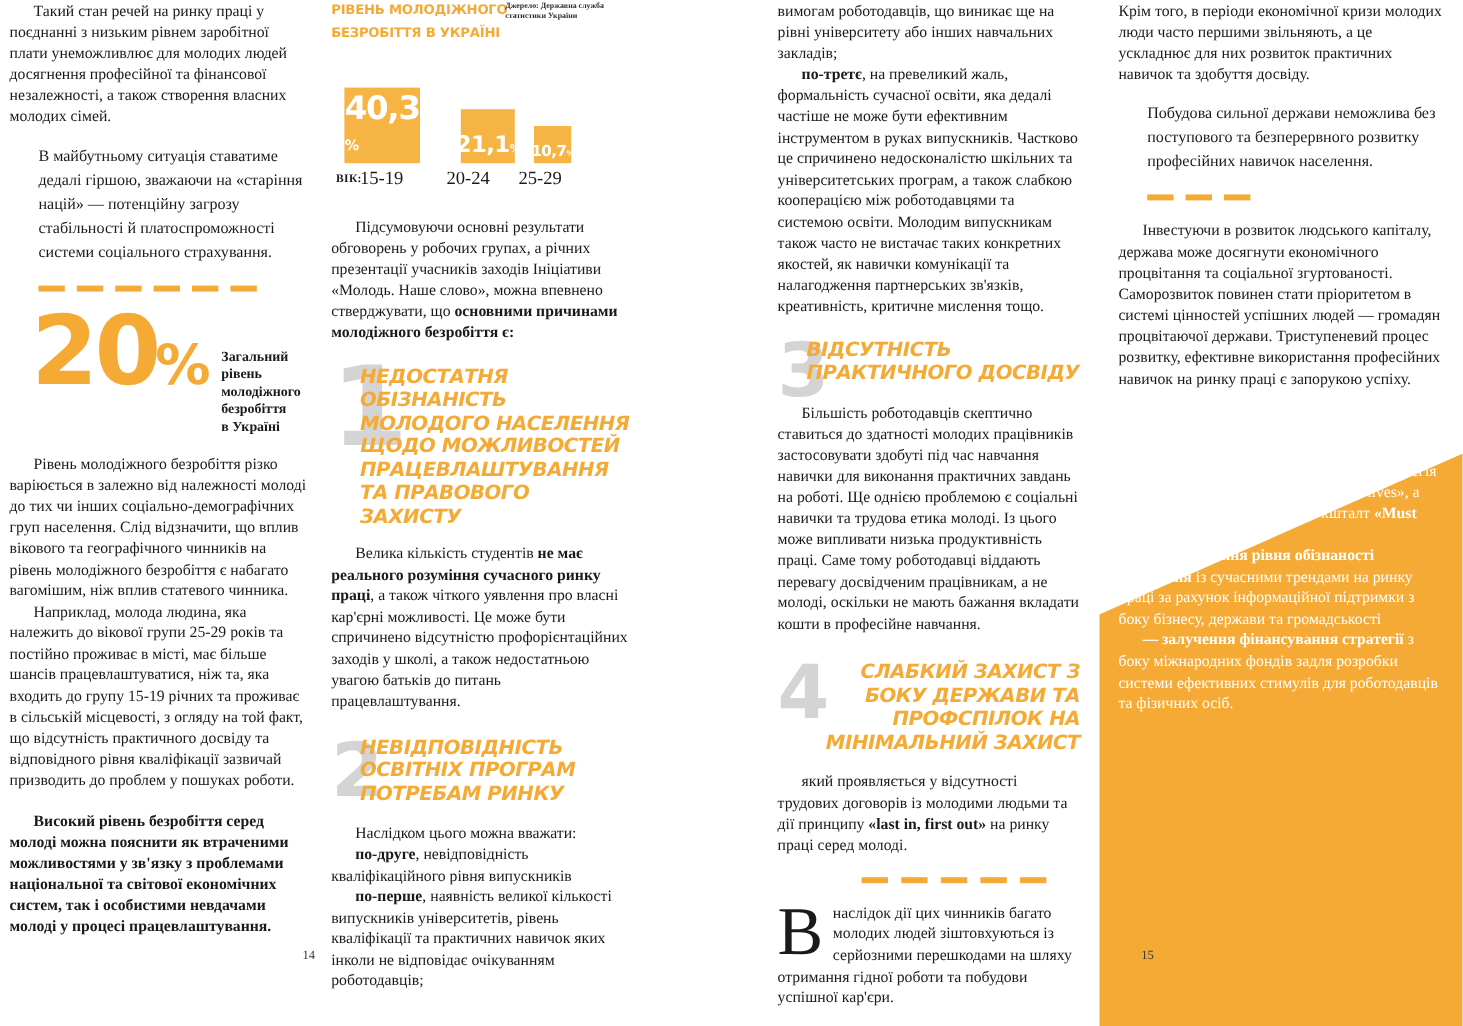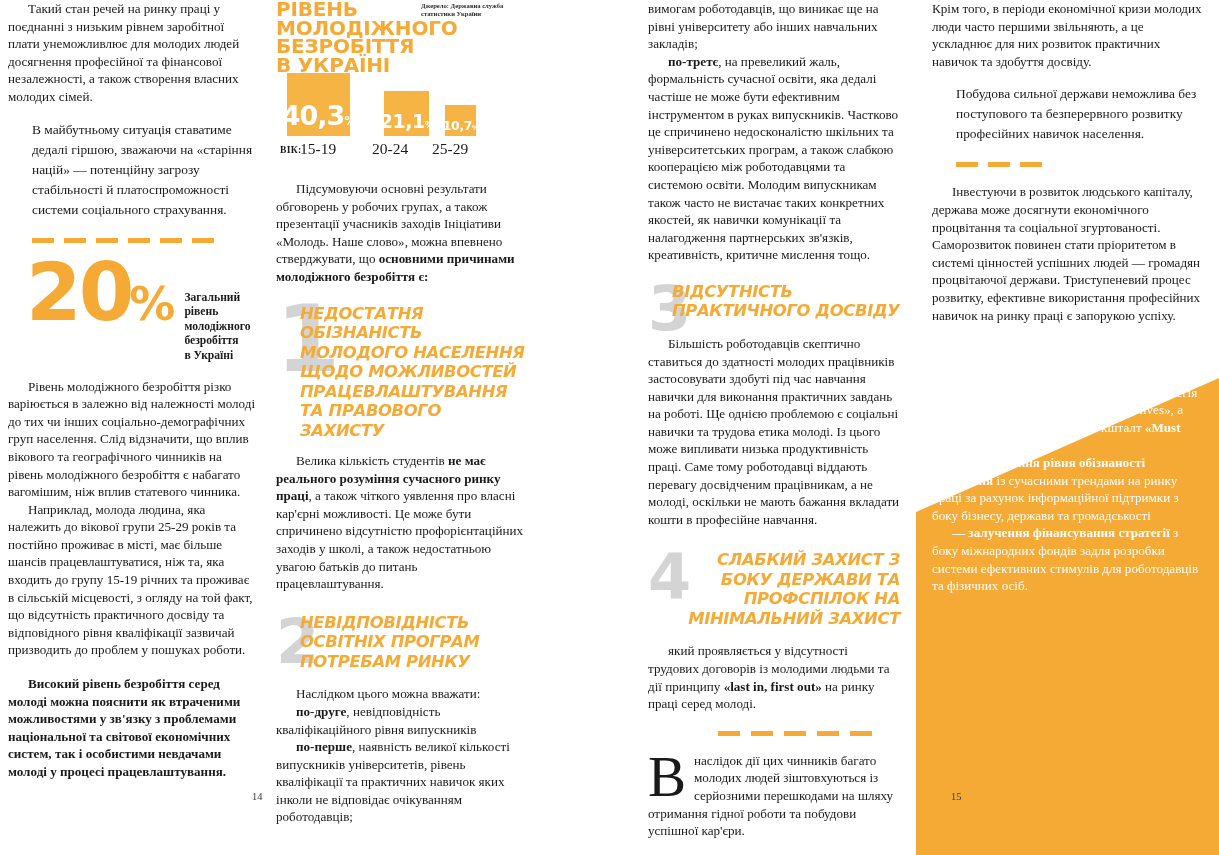--- a/index.html
+++ b/index.html
@@ -107,21 +107,21 @@
     font-weight: bold;
     margin: 32px 0 0 12px;
     color: #1a1a1a;
   }
 
   
   .chart-wrap { position: absolute; left: 276px; top: 0; width: 265px; z-index: 3; }
   .chart-title {
     font-family: "DejaVu Sans", sans-serif;
     font-weight: bold;
-    font-size: 20px;
+    font-size: 11px;
     line-height: 18.5px;
     letter-spacing: -0.2px;
     color: #f5aa36;
     text-transform: uppercase;
     width: 152px;
   }
   .chart-source {
     position: absolute;
     left: 145px;
     top: 2px;
@@ -153,21 +153,21 @@
     font-family: "DejaVu Sans", sans-serif;
     font-weight: bold;
     display: flex;
     align-items: flex-end;
     justify-content: center;
     box-sizing: border-box;
   }
   .bar .val { display: flex; align-items: baseline; }
   .bar .pc { font-weight: bold; }
   .bar0 { left: 7px;   width: 63px; height: 63px; }
-  .bar0 .val { font-size: 27px; line-height: 30px; letter-spacing: -1px; }
+  .bar0 .val { font-size: 27px; line-height: 30px; letter-spacing: -1px; flex-direction: column; }
   .bar0 .pc  { font-size: 12px; }
   .bar1 { left: 104px; width: 45px; height: 45px; }
   .bar1 .val { font-size: 19px; line-height: 22px; letter-spacing: -0.5px; }
   .bar1 .pc  { font-size: 9px; }
   .bar2 { left: 165px; width: 31px; height: 31px; }
   .bar2 .val { font-size: 12.5px; line-height: 15px; letter-spacing: -0.4px; }
   .bar2 .pc  { font-size: 6.5px; }
 
   .axis {
     position: absolute;
@@ -334,21 +334,21 @@
       <div class="axis">
         <span class="age-label">ВІК:</span>
         <span class="tick tick0">15-19</span>
         <span class="tick tick1">20-24</span>
         <span class="tick tick2">25-29</span>
       </div>
     </div>
   </div>
 
   <div class="col col2" style="top:180px">
-    <p class="ind"><span>Підсумовуючи основні результати обговорень у робочих групах, а також презентації учасників заходів Ініціативи «Молодь. Наше слово», можна впевнено стверджувати, що </span><b>основними причинами молодіжного безробіття є:</b></p>
+    <p class="ind"><span>Підсумовуючи основні результати обговорень у робочих групах, а річних презентації учасників заходів Ініціативи «Молодь. Наше слово», можна впевнено стверджувати, що </span><b>основними причинами молодіжного безробіття є:</b></p>
 
     <div class="num-head">
       <span class="numeral">1</span>
       <div class="htext">НЕДОСТАТНЯ ОБІЗНАНІСТЬ МОЛОДОГО НАСЕЛЕННЯ ЩОДО МОЖЛИВОСТЕЙ ПРАЦЕВЛАШТУВАННЯ ТА ПРАВОВОГО ЗАХИСТУ</div>
     </div>
 
     <p class="ind" style="margin-top:12px"><span>Велика кількість студентів </span><b>не має реального розуміння сучасного ринку праці</b><span>, а також чіткого уявлення про власні кар'єрні можливості. Це може бути спричинено відсутністю профорієнтаційних заходів у школі, а також недостатньою увагою батьків до питань працевлаштування.</span></p>
 
     <div class="num-head h2">
       <span class="numeral">2</span>

